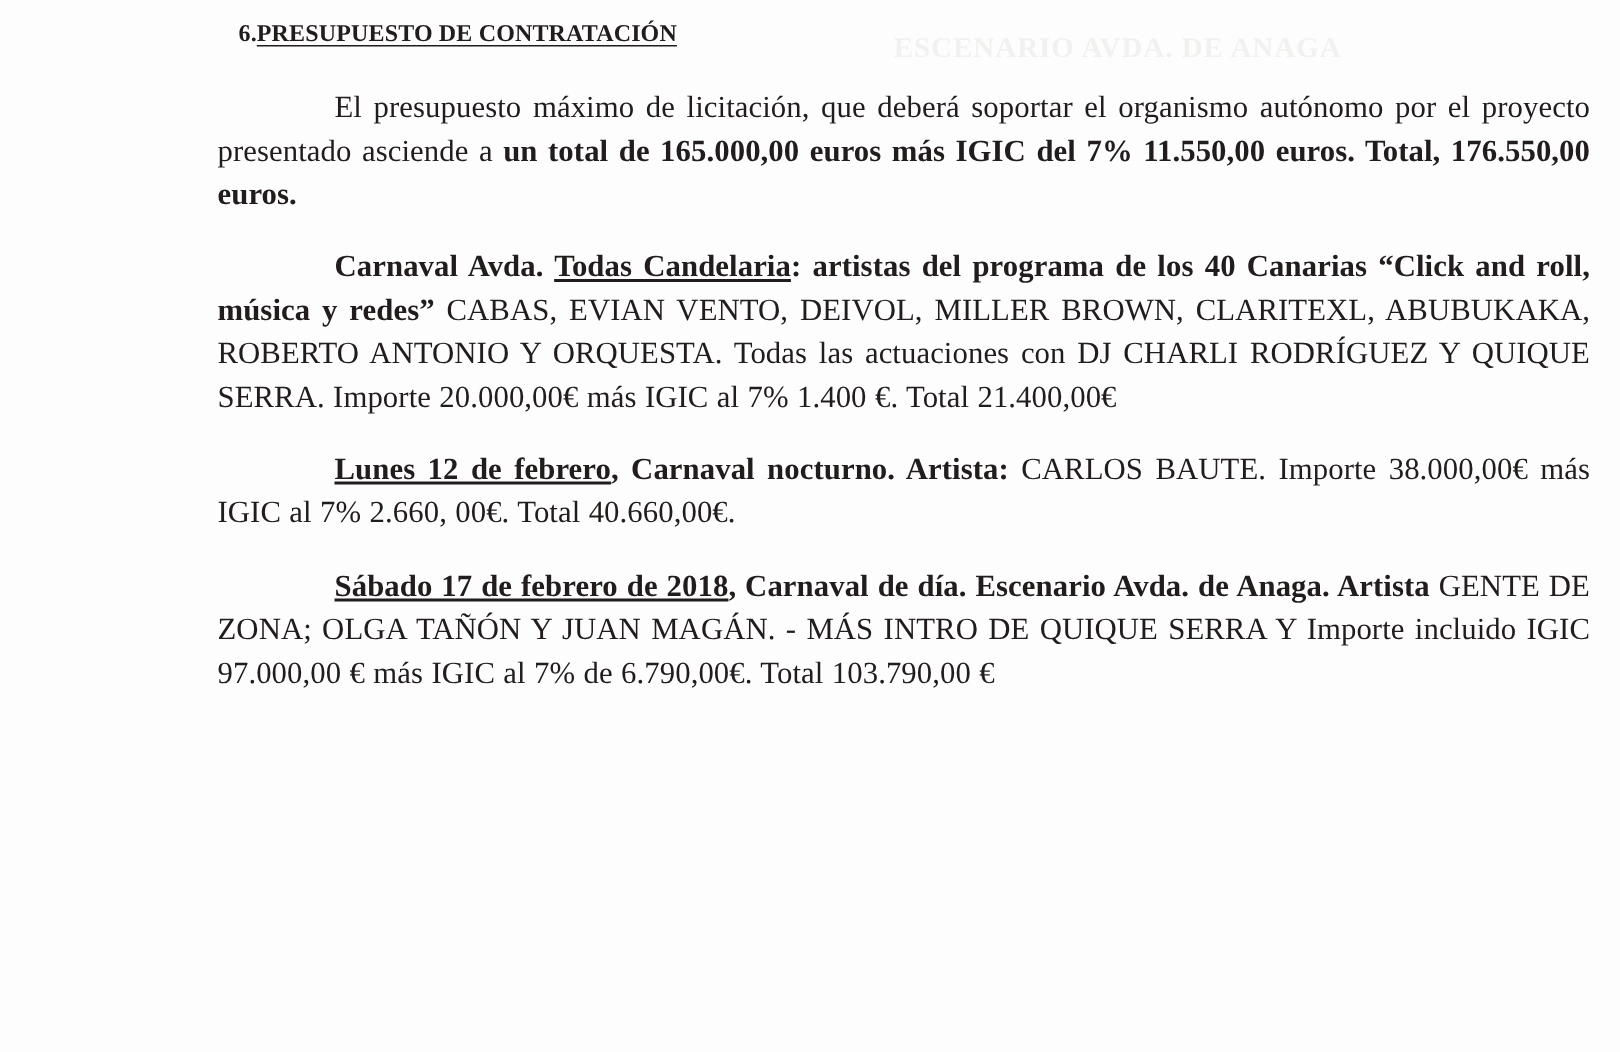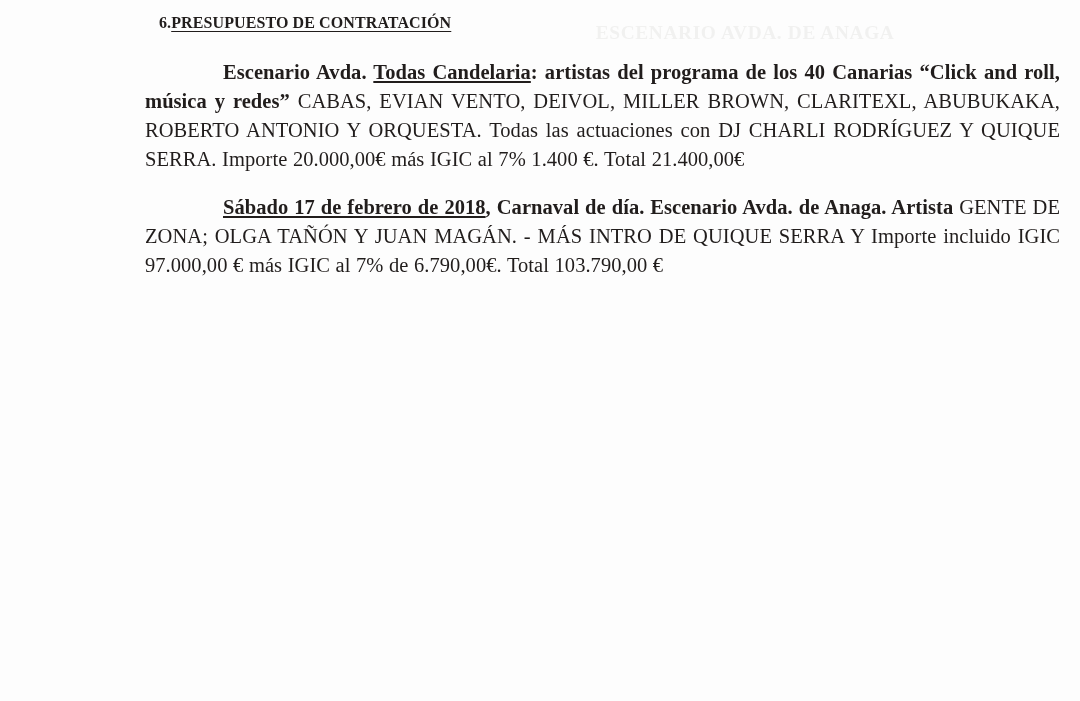--- a/index.html
+++ b/index.html
@@ -95,26 +95,32 @@
 <div class="page">
 
   <div class="ghost-text">ESCENARIO AVDA. DE ANAGA</div>
 
   <div class="doc-body">
 
     <h1 class="section-heading">
       <span class="num">6.</span><span class="ul">PRESUPUESTO DE CONTRATACIÓN</span>
     </h1>
 
+    <p class="para">
+      <span>El presupuesto máximo de licitación, que deberá soportar el organismo autónomo por el proyecto presentado asciende a </span><b>un total de 165.000,00 euros más IGIC del 7% 11.550,00 euros. Total, 176.550,00 euros.</b>
+    </p>
 
 
 
     <p class="para">
-      <b>Escenario Avda. </b><b class="u">Todas Candelaria</b><b>: artistas del programa de los 40 Canarias “Click and roll, música y redes”</b><span> CABAS, EVIAN VENTO, DEIVOL, MILLER BROWN, CLARITEXL, ABUBUKAKA, ROBERTO ANTONIO Y ORQUESTA. Todas las actuaciones con DJ CHARLI RODRÍGUEZ Y QUIQUE SERRA. Importe 20.000,00€ más IGIC al 7% 1.400 €. Total 21.400,00€</span>
+      <b>Carnaval Avda. </b><b class="u">Todas Candelaria</b><b>: artistas del programa de los 40 Canarias “Click and roll, música y redes”</b><span> CABAS, EVIAN VENTO, DEIVOL, MILLER BROWN, CLARITEXL, ABUBUKAKA, ROBERTO ANTONIO Y ORQUESTA. Todas las actuaciones con DJ CHARLI RODRÍGUEZ Y QUIQUE SERRA. Importe 20.000,00€ más IGIC al 7% 1.400 €. Total 21.400,00€</span>
     </p>
 
+    <p class="para">
+      <b class="u">Lunes 12 de febrero</b><b>, Carnaval nocturno. Artista: </b><span>CARLOS BAUTE. Importe 38.000,00€ más IGIC al 7% 2.660, 00€. Total 40.660,00€.</span>
+    </p>
 
     <p class="para">
       <b class="u">Sábado 17 de febrero de 2018</b><b>, Carnaval de día. Escenario Avda. de Anaga. Artista </b><span>GENTE DE ZONA; OLGA TAÑÓN Y JUAN MAGÁN. - MÁS INTRO DE QUIQUE SERRA Y Importe incluido IGIC 97.000,00 € más IGIC al 7% de 6.790,00€. Total 103.790,00 €</span>
     </p>
 
   </div>
 </div>
 
 </body></html>

